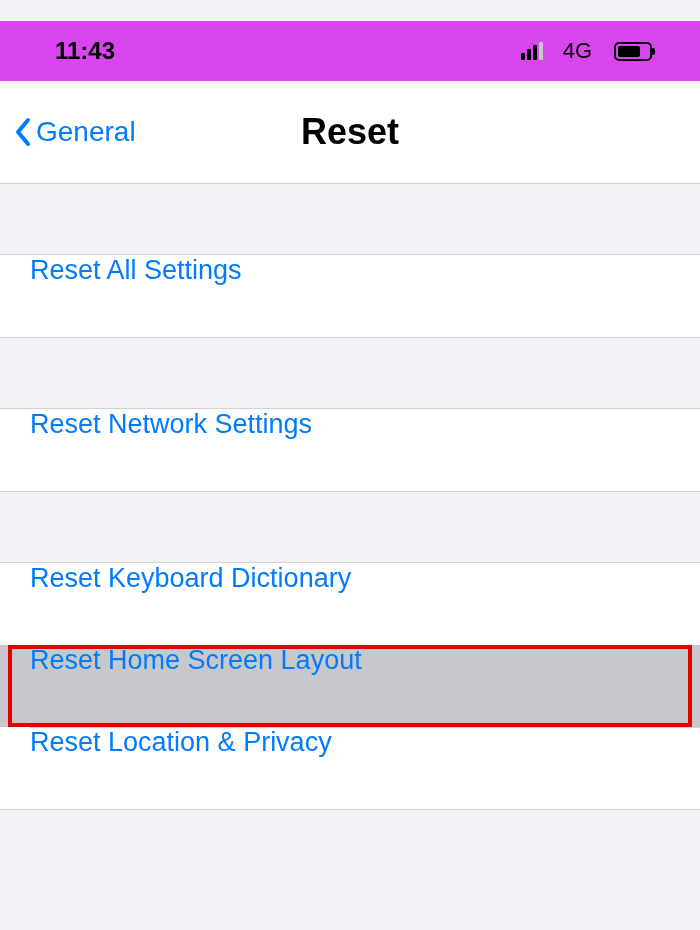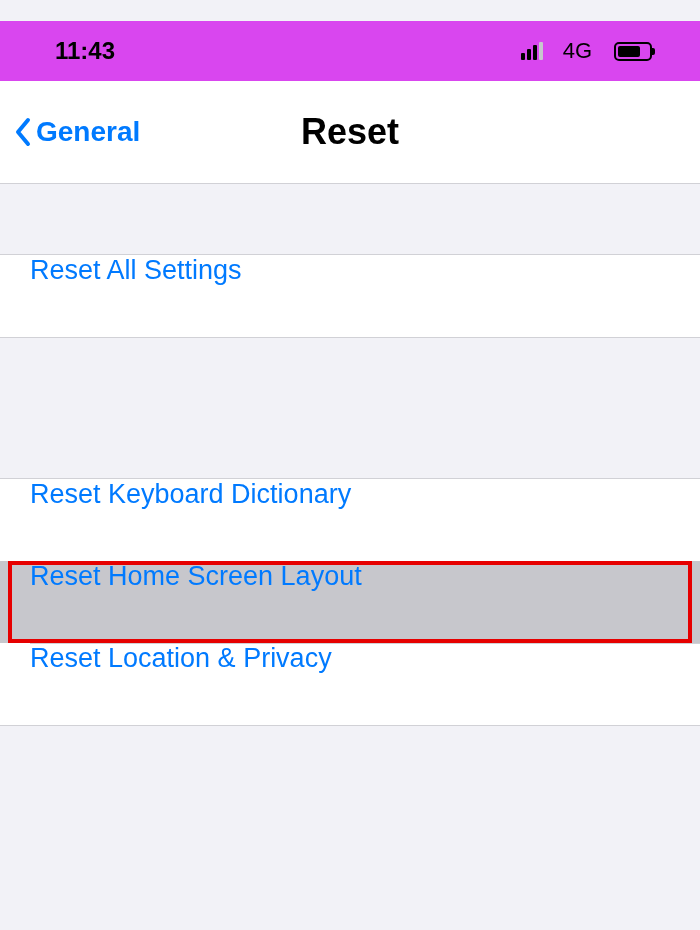--- a/index.html
+++ b/index.html
@@ -90,21 +90,20 @@
       position: relative;
     }
     .nav-back {
       display: flex;
       align-items: center;
       gap: 4px;
       padding-left: 14px;
       color: #007aff;
       font-size: 28px;
       cursor: pointer;
-      font-weight: bold;
     }
     .chevron-left {
       width: 18px;
       height: 30px;
       display: flex;
       align-items: center;
       justify-content: center;
     }
     .chevron-left svg {
       width: 18px;
@@ -202,20 +201,25 @@
   <div class="group-spacer"></div>
 
   <div class="list-group">
     <div class="list-item">
       <span>Reset All Settings</span>
     </div>
   </div>
 
   <div class="group-spacer"></div>
 
+  <div class="list-group">
+    <div class="list-item">
+      <span>Reset Network Settings</span>
+    </div>
+  </div>
 
   <div class="group-spacer"></div>
 
   <div class="list-group">
     <div class="list-item">
       <span>Reset Keyboard Dictionary</span>
     </div>
     <div class="list-item highlighted">
       <span>Reset Home Screen Layout</span>
       <div class="highlight-border"></div>

